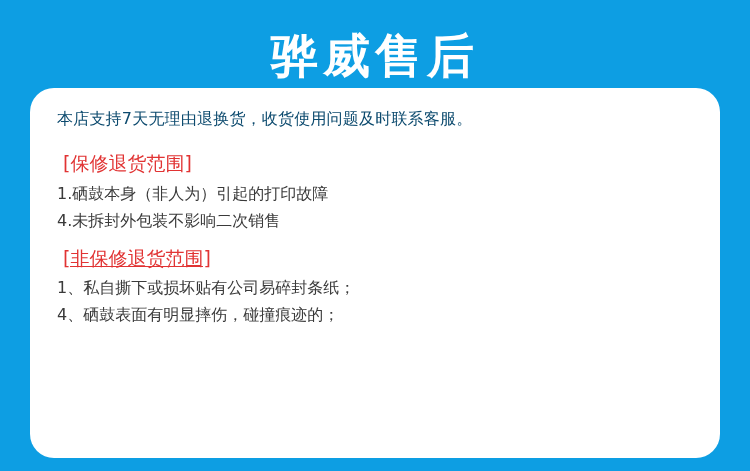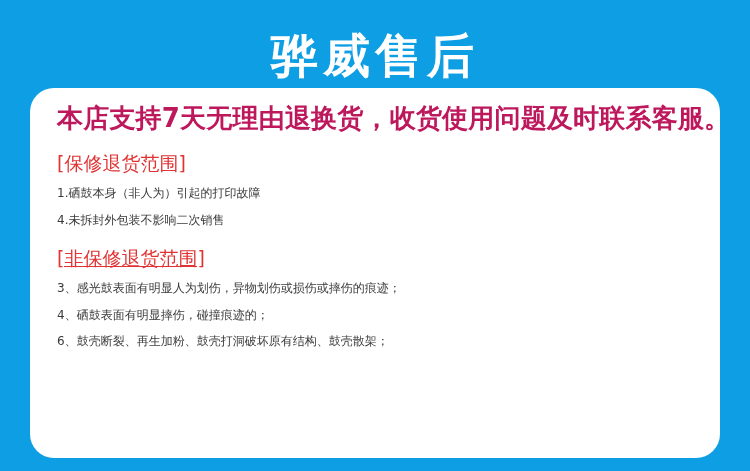--- a/index.html
+++ b/index.html
@@ -33,38 +33,39 @@
     left: 30px;
     top: 88px;
     width: 690px;
     height: 370px;
     background: #ffffff;
     border-radius: 24px;
     box-sizing: border-box;
     padding: 14px 24px 0 27px;
   }
   .headline {
-    color: #be185d;
-    font-size: 26px;
-    font-weight: bold;
+    color: #0c4a6e;
+    font-size: 16px;
+    font-weight: normal;
     line-height: 33px;
     letter-spacing: 0.2px;
     white-space: nowrap;
   }
   .section-heading {
     color: #e13333;
     font-size: 19px;
     line-height: 23px;
+    margin-left: 6px;
   }
   .sec-warranty .section-heading { margin-top: 17px; }
   .sec-nonwarranty .section-heading { margin-top: 13px; text-decoration: underline; }
   .item-list { margin-top: 5px; }
   .list-item {
     color: #3a3a3a;
-    font-size: 12px;
+    font-size: 16px;
     line-height: 27px;
     white-space: nowrap;
   }
   .sec-nonwarranty .list-item { line-height: 26.5px; }
 </style>
 </head>
 <body>
 
 <div class="header">
   <div class="header-title">骅威售后</div>
@@ -78,19 +79,18 @@
     <div class="section-heading">[保修退货范围]</div>
     <div class="item-list">
       <div class="list-item">1.硒鼓本身（非人为）引起的打印故障</div>
       <div class="list-item">4.未拆封外包装不影响二次销售</div>
     </div>
   </div>
 
   <div class="sec-nonwarranty">
     <div class="section-heading">[非保修退货范围]</div>
     <div class="item-list">
-      <div class="list-item">3、感光鼓表面有明显人为划伤，异物划伤或损伤或摔伤的痕迹；</div>
+      <div class="list-item">1、私自撕下或损坏贴有公司易碎封条纸；</div>
       <div class="list-item">4、硒鼓表面有明显摔伤，碰撞痕迹的；</div>
-      <div class="list-item">6、鼓壳断裂、再生加粉、鼓壳打洞破坏原有结构、鼓壳散架；</div>
     </div>
   </div>
 
 </div>
 
 </body></html>

